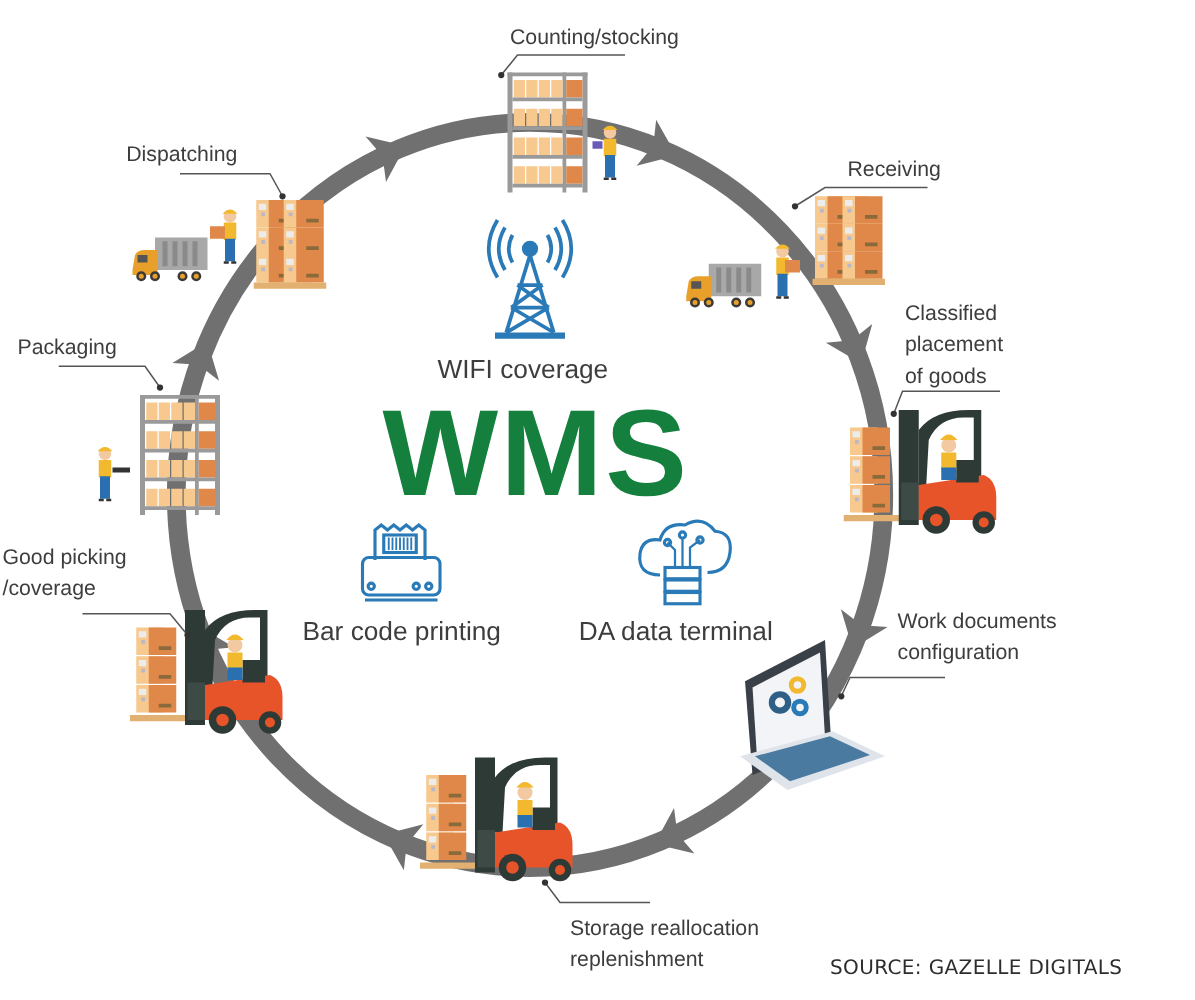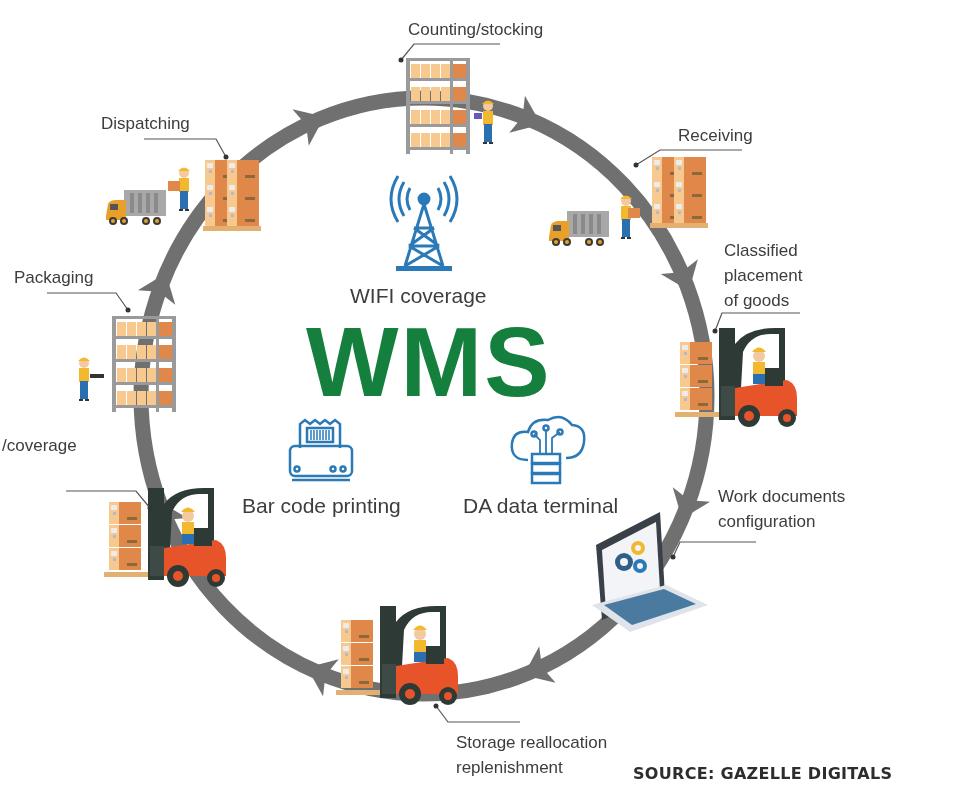--- a/index.html
+++ b/index.html
@@ -2,21 +2,21 @@
 <html><head>
   <meta charset="utf-8">
   <style>
     html, body { margin: 0; padding: 0; background: #ffffff; }
     body { width: 956px; height: 800px; position: relative; overflow: hidden;
            font-family: "Liberation Sans", sans-serif; color: #3a3a3a; }
     #stage { position: absolute; left: 0; top: 0; width: 956px; height: 800px; }
     .label { position: absolute; font-size: 17px; line-height: 25px; color: #3d3d3d; white-space: nowrap; }
     .wms-title { position: absolute; left: 306px; top: 312px; font-size: 98px; font-weight: bold;
                  letter-spacing: 2px; color: #15803d; line-height: 100px; }
-    .source { position: absolute; left: 633px; top: 764px; font-size: 16px; font-weight: bold;
+    .source { position: absolute; left: 664px; top: 764px; font-size: 16px; font-weight: normal;
               color: #2d2d2d; letter-spacing: 0.3px; font-family: "DejaVu Sans", sans-serif; }
     .center-label { position: absolute; font-size: 21px; color: #3d3d3d; white-space: nowrap; }
   </style>
 </head>
 <body>
 
 <div id="stage">
   <svg id="ring-svg" width="956" height="800" viewBox="0 0 956 800" style="position:absolute;left:0;top:0">
     <defs>
 
@@ -245,19 +245,20 @@
   </div>
   <div class="label" style="left:718px;top:484px">
     <div>Work documents</div>
     <div>configuration</div>
   </div>
   <div class="label" style="left:456px;top:730px">
     <div>Storage reallocation</div>
     <div>replenishment</div>
   </div>
   <div class="label" style="left:2px;top:433px">
+    <div>Good picking</div>
     <div>/coverage</div>
   </div>
   <div class="label" style="left:14px;top:265px">Packaging</div>
   <div class="label" style="left:101px;top:111px">Dispatching</div>
 
   <div class="source">SOURCE: GAZELLE DIGITALS</div>
 </div>
 
 </body></html>

